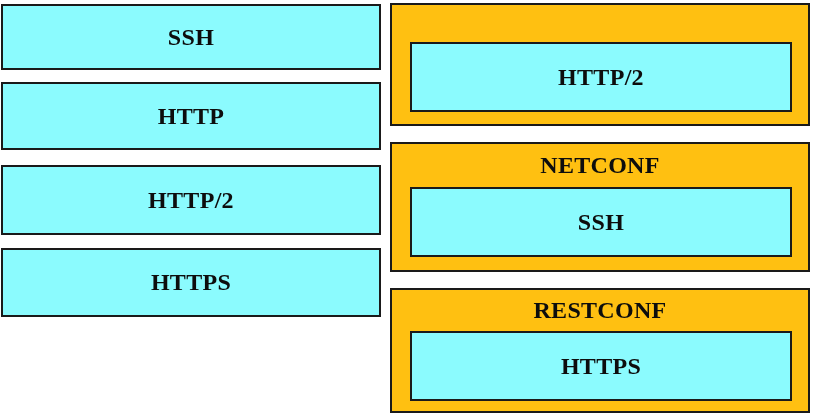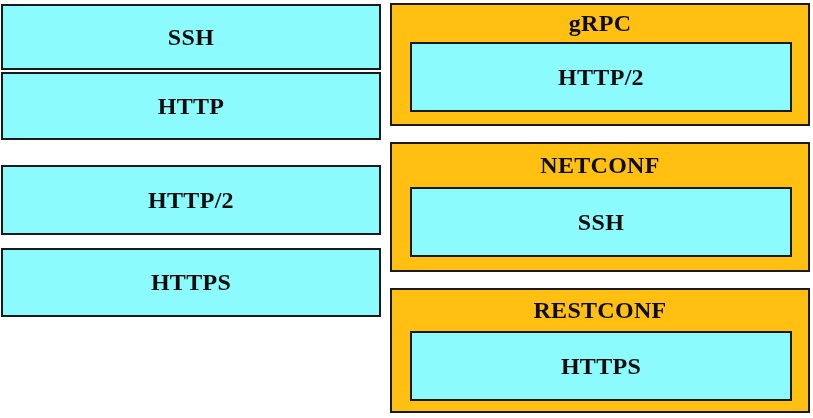--- a/index.html
+++ b/index.html
@@ -25,21 +25,21 @@
     background: var(--cyan, #8BFBFE);
     border: 2px solid var(--border, #1a1a1a);
     display: flex;
     align-items: center;
     justify-content: center;
     font-size: 24px;
     font-weight: 600;
     letter-spacing: 0.3px;
   }
   .opt1 { top: 4px;   height: 66px; }
-  .opt2 { top: 72px;  height: 68px; }
+  .opt2 { top: 82px;  height: 68px; }
   .opt3 { top: 165px; height: 70px; }
   .opt4 { top: 248px; height: 69px; }
 
   
   .group {
     position: absolute;
     left: 390px;
     width: 420px;
     box-sizing: border-box;
     background: var(--gold, #FFC011);
@@ -96,21 +96,20 @@
     <span>HTTP</span>
   </div>
   <div class="opt opt3">
     <span>HTTP/2</span>
   </div>
   <div class="opt opt4">
     <span>HTTPS</span>
   </div>
 
   <div class="group g1">
-    <div class="group-title">gRPC</div>
     <div class="answer">
       <span>HTTP/2</span>
     </div>
   </div>
 
   <div class="group g2">
     <div class="group-title">NETCONF</div>
     <div class="answer">
       <span>SSH</span>
     </div>

